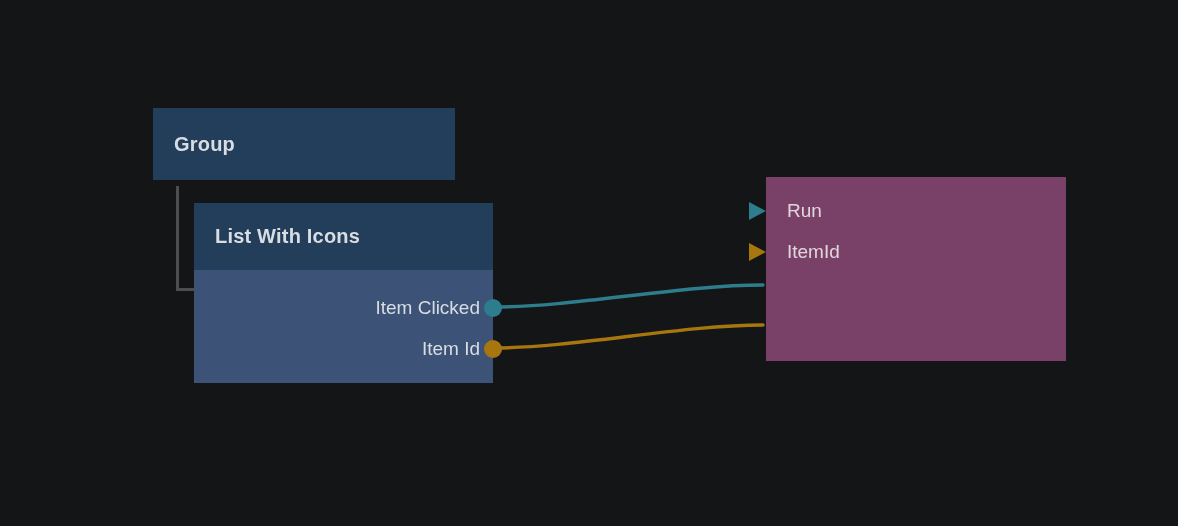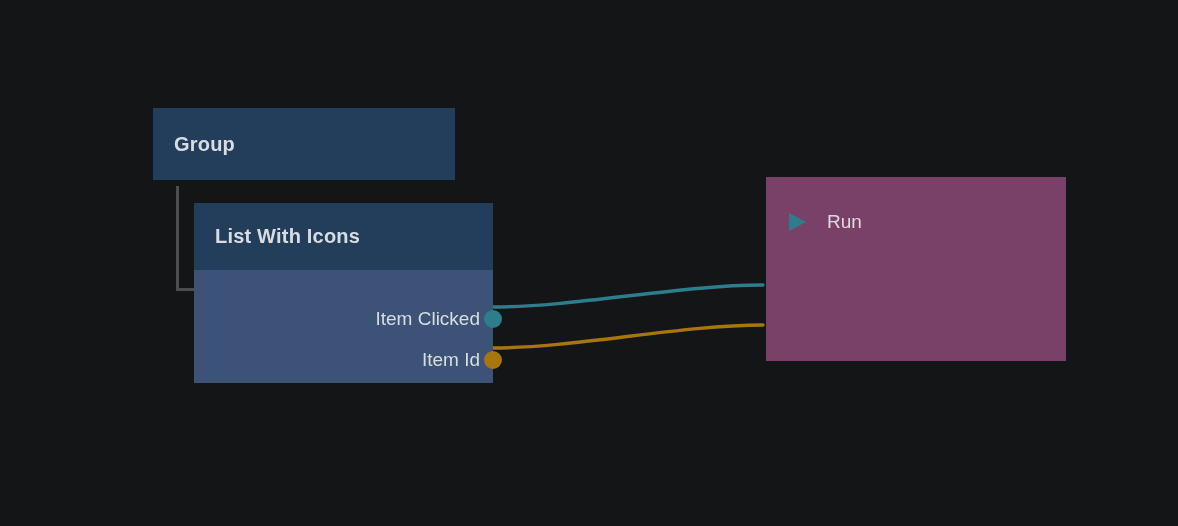--- a/index.html
+++ b/index.html
@@ -130,23 +130,22 @@
   }
   #node-function .node-body {
     background: #7a4168;
     padding-top: 13px;
   }
 
   
   .port-row {
     position: relative;
     display: flex;
-    align-items: flex-end;
+    align-items: center;
     height: 41px;
-    margin-left: 40px;
   }
 
   .port-row.out {
     justify-content: flex-end;
     padding-right: 13px;
   }
 
   .port-row.in {
     justify-content: flex-start;
     padding-left: 21px;
@@ -222,17 +221,21 @@
   </div>
 
   <div class="node" id="node-function">
     <div class="node-body">
 
       <div class="port-row in">
         <span class="port-arrow" style="border-left-color:#2d7d8c;"></span>
         <span class="port-label">Run</span>
       </div>
 
+      <div class="port-row in">
+        <span class="port-arrow" style="border-left-color:#a8760f;"></span>
+        <span class="port-label">ItemId</span>
+      </div>
 
     </div>
   </div>
 
 </div>
 
 </body></html>

